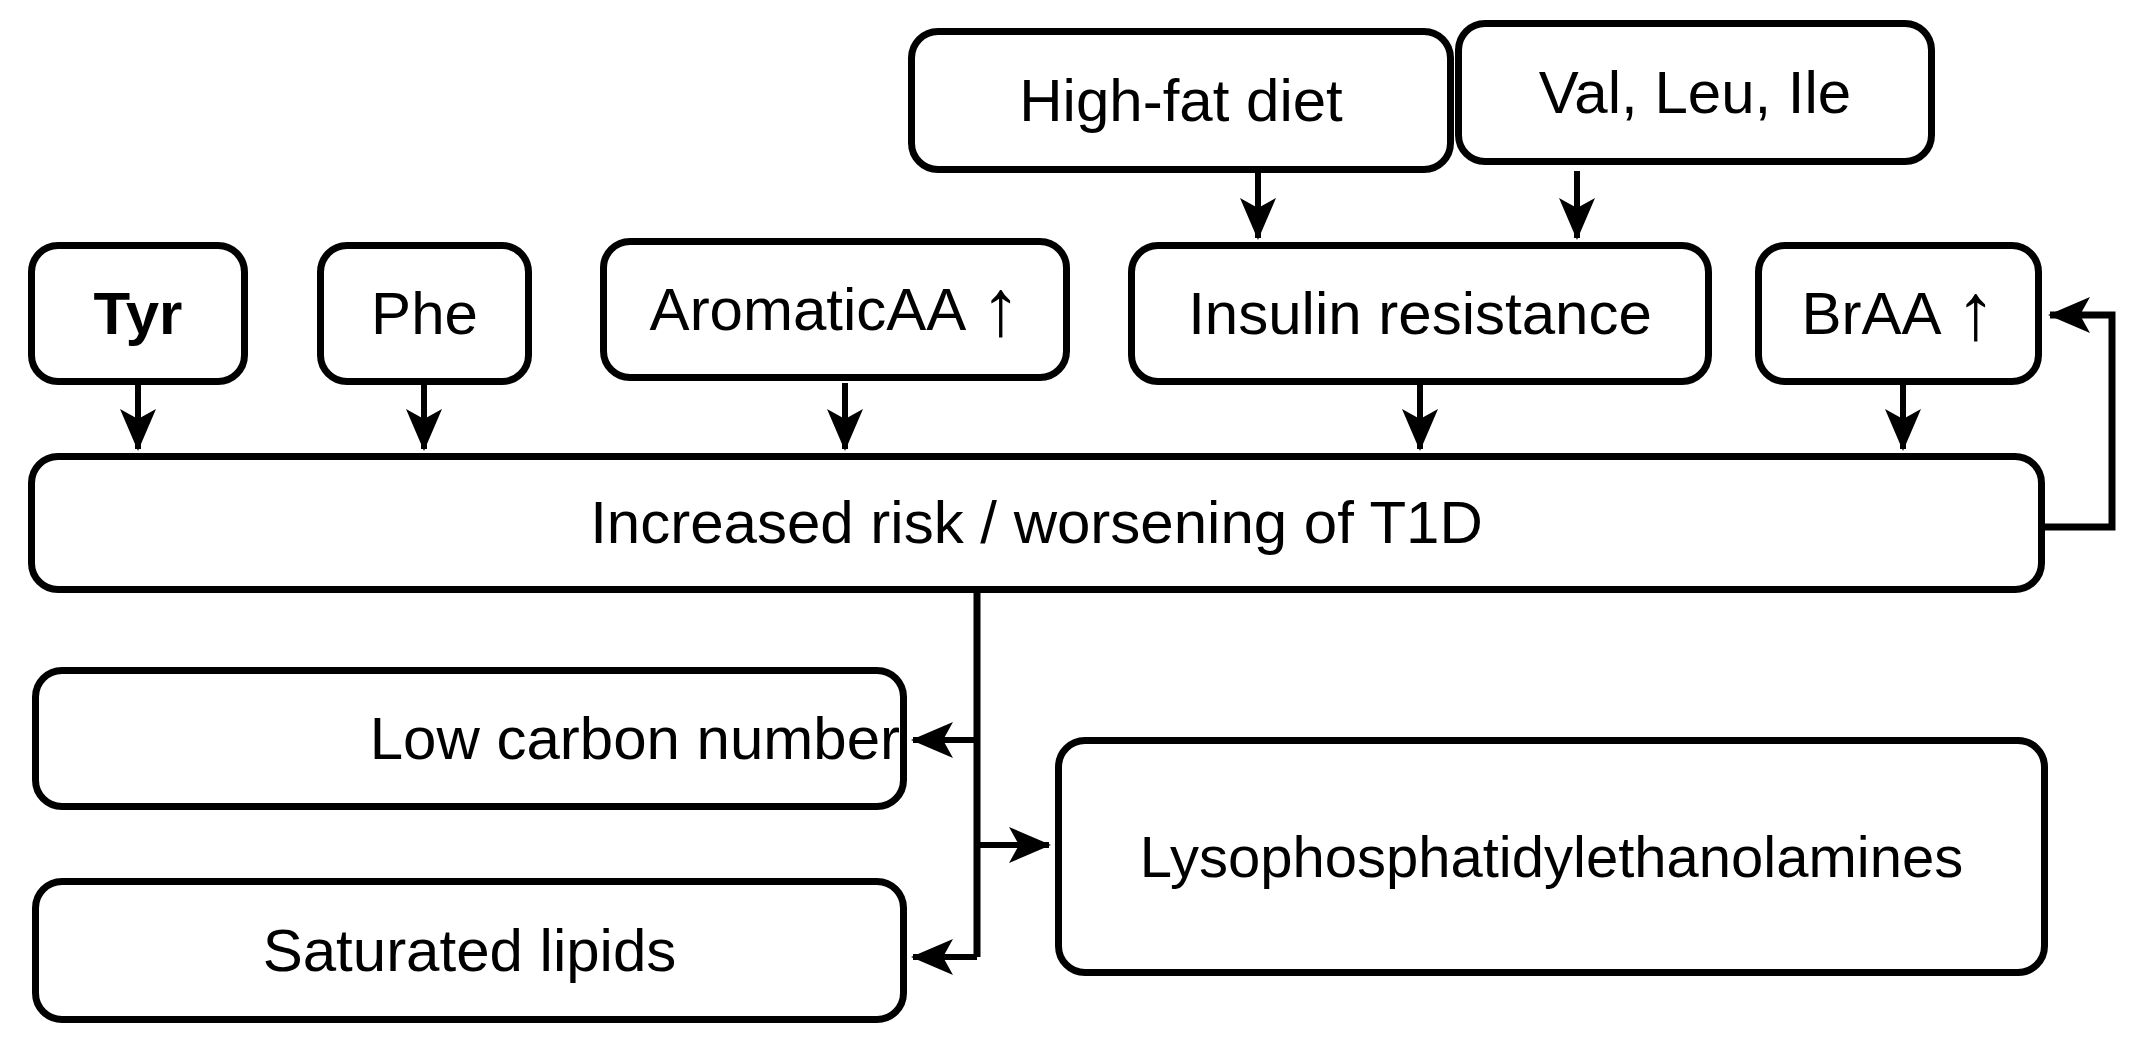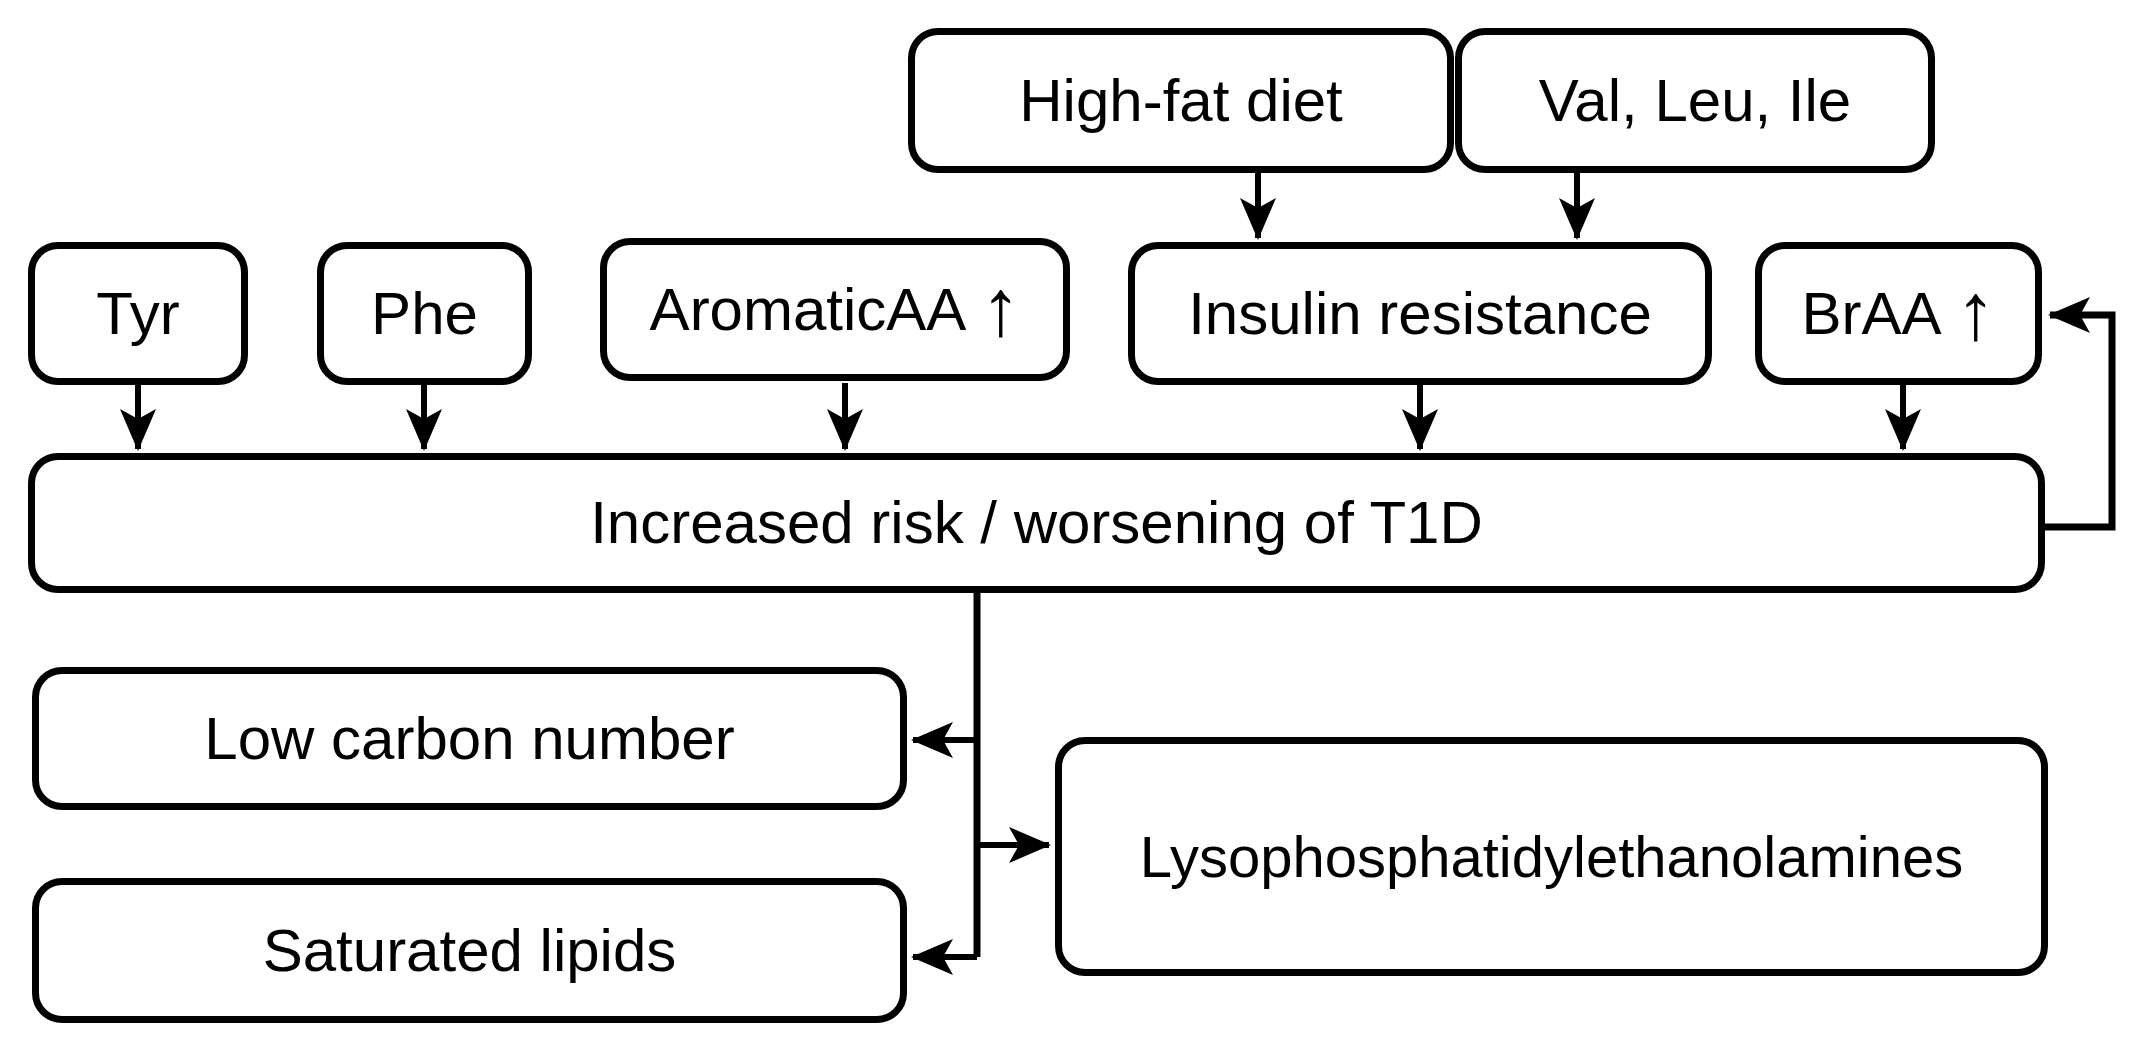--- a/index.html
+++ b/index.html
@@ -43,28 +43,28 @@
     margin-left: 14px;
     transform: translateY(-2px);
   }
   .node.multiline {
     white-space: normal;
   }
   .node.multiline span { display: block; }
 
   
   #n-high-fat   { left: 908px;  top: 28px;  width: 546px;  height: 145px; }
-  #n-val-leu    { left: 1455px; top: 28px;  width: 480px;  height: 145px; }
-  #n-tyr        { left: 28px;   top: 242px; width: 220px;  height: 143px; }
+  #n-val-leu    { left: 1455px; top: 20px;  width: 480px;  height: 145px; }
+  #n-tyr        { left: 28px;   top: 242px; width: 220px;  height: 143px; font-weight: bold; }
   #n-phe        { left: 317px;  top: 242px; width: 215px;  height: 143px; text-align: right; }
   #n-aromatic   { left: 600px;  top: 238px; width: 470px;  height: 143px; }
   #n-insulin    { left: 1128px; top: 242px; width: 584px;  height: 143px; }
   #n-braa       { left: 1755px; top: 242px; width: 287px;  height: 143px; }
   #n-t1d        { left: 28px;   top: 453px; width: 2017px; height: 140px; text-align: right; }
-  #n-lowcarbon  { left: 32px;   top: 667px; width: 875px;  height: 143px; }
+  #n-lowcarbon  { left: 32px;   top: 667px; width: 875px;  height: 143px; justify-content: flex-end; }
   #n-saturated  { left: 32px;   top: 878px; width: 875px;  height: 145px; }
   #n-lyso       { left: 1055px; top: 737px; width: 993px;  height: 239px; font-size: 58px; }
 </style>
 </head>
 <body>
 
 <div id="canvas">
 
   <svg id="edges" viewBox="0 0 2141 1056" xmlns="http://www.w3.org/2000/svg">
     <defs>

